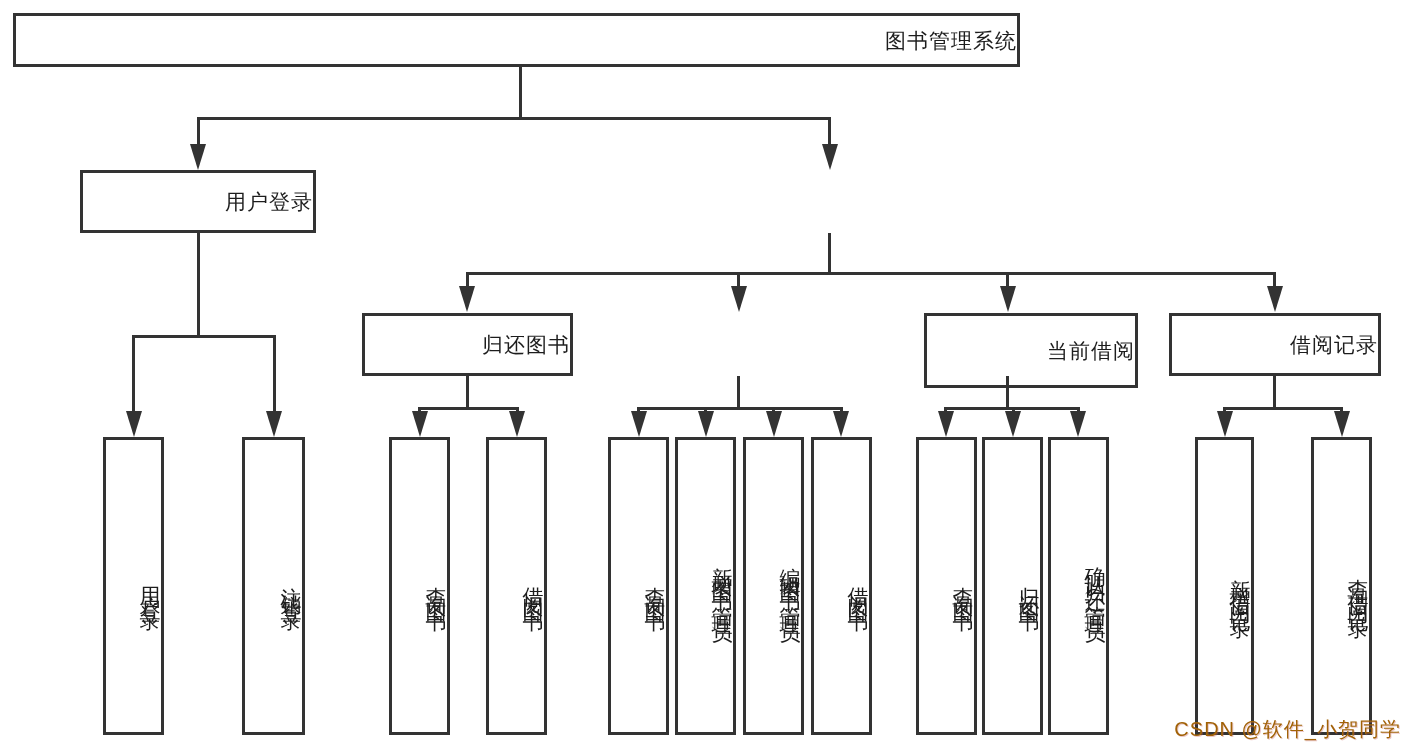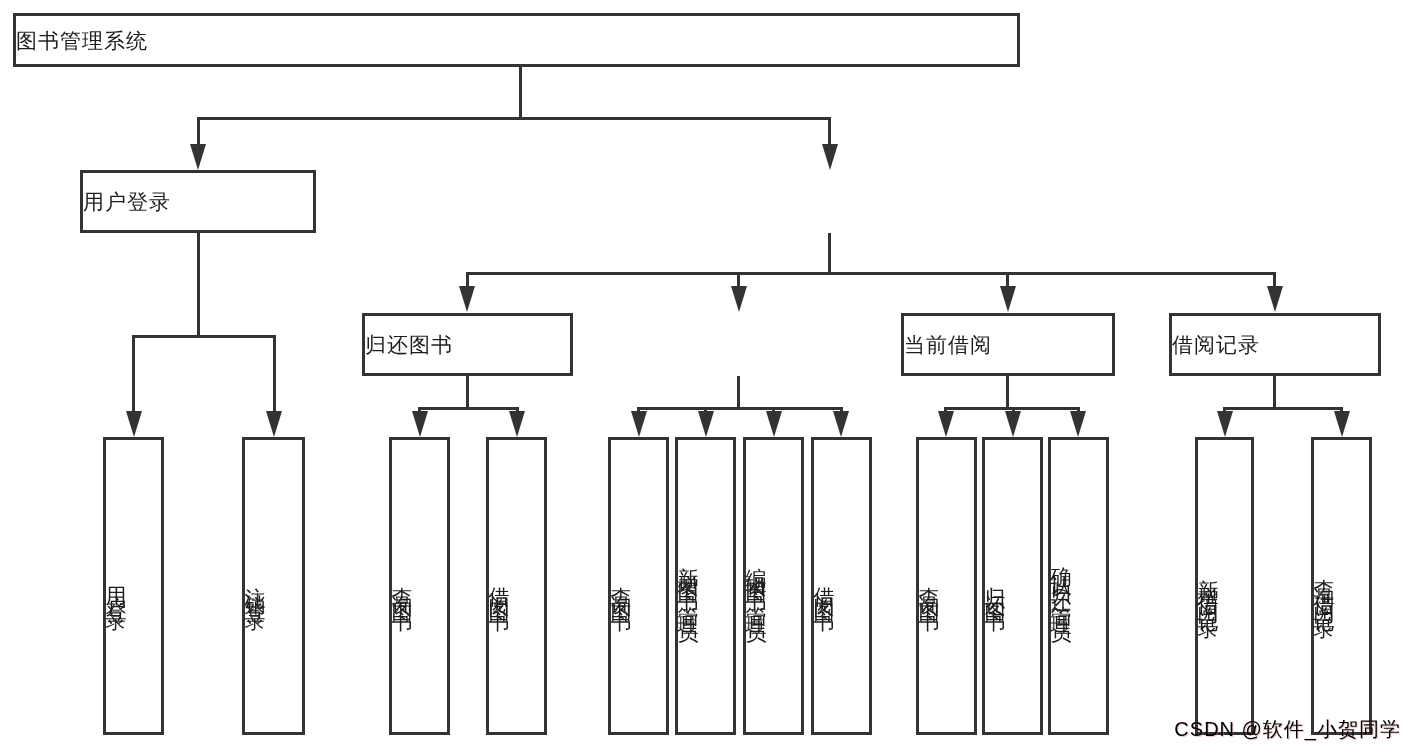--- a/index.html
+++ b/index.html
@@ -3,38 +3,38 @@
 <meta charset="utf-8">
 <style>
   html,body{margin:0;padding:0;background:#fff;}
   #canvas{
     position:relative;width:1405px;height:747px;background:#ffffff;
     font-family:"Liberation Sans","DejaVu Sans",sans-serif;
     color:#1d1d1d;overflow:hidden;
   }
   .node{
     position:absolute;box-sizing:border-box;border:3px solid #333333;background:#ffffff;
-    display:flex;align-items:center;justify-content:flex-start;
+    display:flex;align-items:center;justify-content:flex-end;
     font-size:21px;line-height:1;white-space:nowrap;
   }
   .node.h span{letter-spacing:1px;}
   .node.v span{
     writing-mode:vertical-rl;text-orientation:mixed;
     letter-spacing:8px;line-height:1;
   }
   .vline{position:absolute;width:3px;background:#333333;}
   .hline{position:absolute;height:3px;background:#333333;}
   .arrow{
     position:absolute;width:0;height:0;
     border-left:8px solid transparent;border-right:8px solid transparent;
     border-top:26px solid #333333;
   }
   .watermark{
     position:absolute;top:716px;right:4px;z-index:5;
-    font-size:20px;color:#000000;letter-spacing:1px;
+    font-size:20px;color:#a16207;letter-spacing:1px;
     text-shadow:1px 1px 0 rgba(198,96,96,0.35);
   }
 </style>
 </head>
 <body>
 
 <div id="canvas">
 
   <div class="node h" style="left:13px;top:13px;width:1007px;height:54px">
     <span>图书管理系统</span>
@@ -65,21 +65,21 @@
   <div class="vline" style="left:737px;top:272px;height:18px"></div>
   <div class="arrow" style="left:731px;top:286px"></div>
   <div class="vline" style="left:1006px;top:272px;height:18px"></div>
   <div class="arrow" style="left:1000px;top:286px"></div>
   <div class="vline" style="left:1273px;top:272px;height:18px"></div>
   <div class="arrow" style="left:1267px;top:286px"></div>
 
   <div class="node h" style="left:362px;top:313px;width:211px;height:63px">
     <span>归还图书</span>
   </div>
-  <div class="node h" style="left:901px;top:313px;width:214px;height:63px">
+  <div class="node h" style="left:924px;top:313px;width:214px;height:75px">
     <span>当前借阅</span>
   </div>
   <div class="node h" style="left:1169px;top:313px;width:212px;height:63px">
     <span>借阅记录</span>
   </div>
 
   <div class="vline" style="left:466px;top:376px;height:34px"></div>
   <div class="hline" style="left:418px;top:407px;width:101px"></div>
   <div class="vline" style="left:418px;top:407px;height:8px"></div>
   <div class="arrow" style="left:412px;top:411px"></div>

